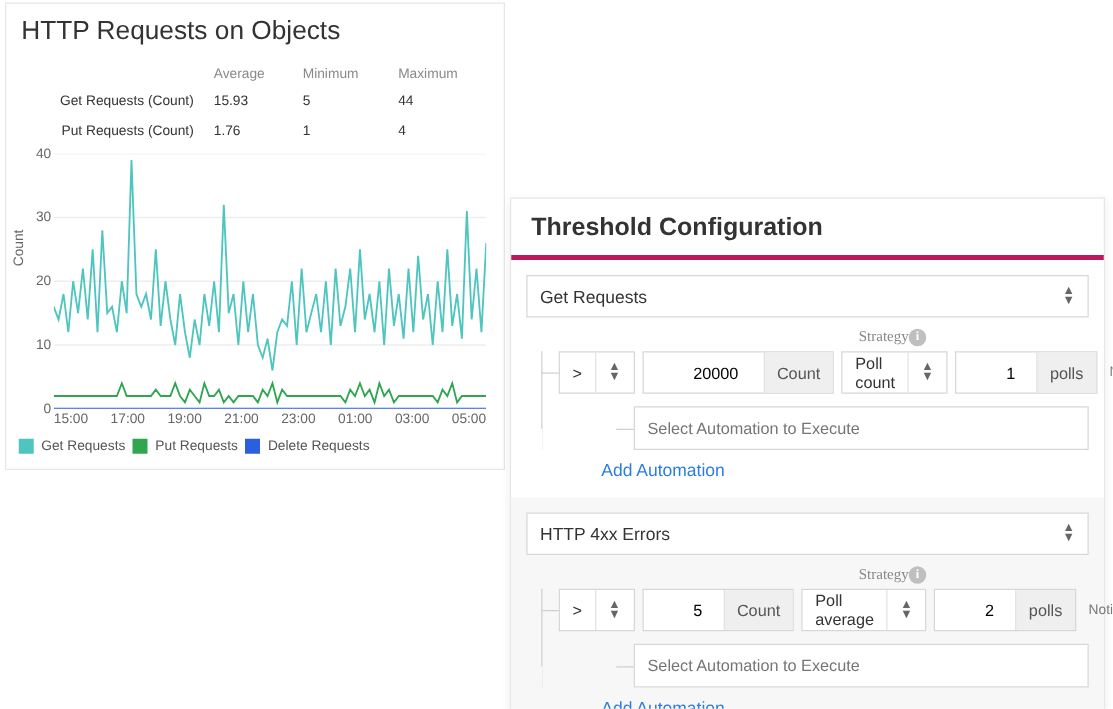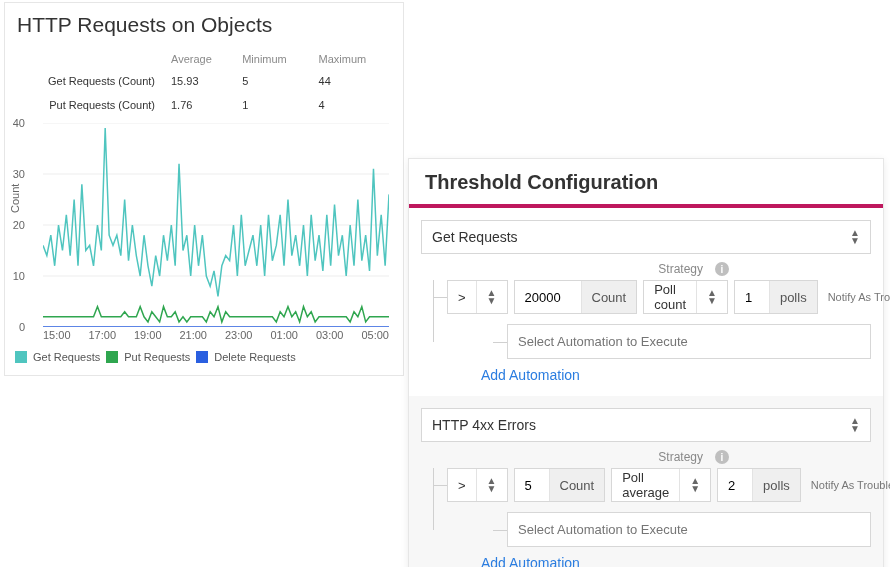--- a/index.html
+++ b/index.html
@@ -81,21 +81,21 @@
   }
   .y-tick-labels {
     position: absolute;
     left: 6px;
     top: 0;
     bottom: 16px;
     width: 20px;
   }
   .y-tick-labels span {
     position: absolute;
-    right: 16px;
+    right: 0;
     transform: translateY(-50%);
     font-size: 11px;
     color: #666;
   }
   .legend {
     margin-top: 8px;
     font-size: 11px;
     color: #555;
     display: flex;
     gap: 6px;
@@ -140,24 +140,25 @@
     font-size: 10px;
     line-height: 8px;
     color: #666;
     display: flex;
     flex-direction: column;
   }
   .strategy-row {
     display: flex;
     justify-content: flex-end;
     align-items: center;
-    gap: 12px;
+    gap: 0;
     margin: 8px 0 4px 0;
     font-size: 12px;
     color: #888;
+    font-family: Liberation Serif, serif;
   }
   .info-icon {
     width: 14px;
     height: 14px;
     border-radius: 50%;
     background: #bfbfbf;
     color: #fff;
     font-size: 10px;
     font-weight: bold;
     display: inline-flex;
@@ -209,20 +210,21 @@
   .seg .cell + .cell { border-left: 1px solid #e3e3e3; }
   .seg .cell.grey { background: #efefef; color: #555; }
   .seg input.inline {
     border: none;
     outline: none;
     font-size: 13px;
     width: 46px;
     text-align: left;
     padding: 0;
     background: transparent;
+    margin-left: 30px;
   }
   .seg input.inline.sm { width: 14px; }
   .notify {
     font-size: 11px;
     color: #777;
     display: flex;
     align-items: center;
     padding: 0 4px;
     white-space: nowrap;
   }

